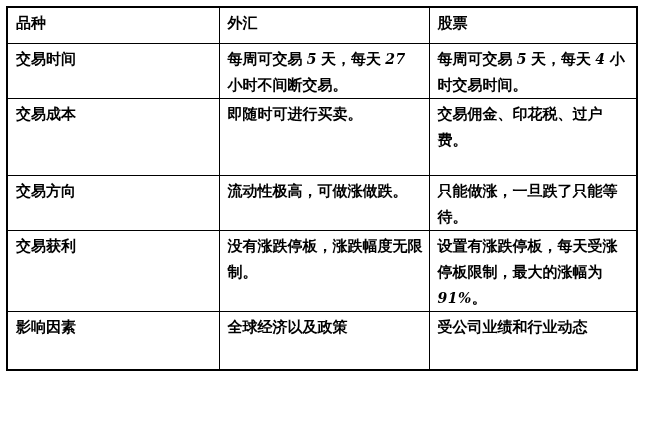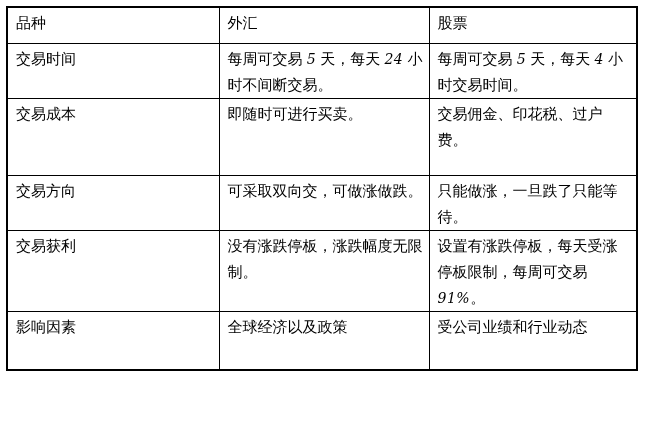--- a/index.html
+++ b/index.html
@@ -16,21 +16,21 @@
     border:2px solid #000000;
     line-break:strict;
   }
   table.cmp td, table.cmp th{
     border:1px solid #000000;
     vertical-align:top;
     font-size:15px;
     line-height:26px;
     padding:2px 4px 0 8px;
     text-align:left;
-    font-weight:normal;
+    font-weight:bold;
     overflow:hidden;
   }
   thead th{height:33px;padding-top:5px;}
   col.w1{width:212px;}
   col.w2{width:210px;}
   col.w3{width:208px;}
   .c1{font-weight:400;}
   .c2,.c3{font-weight:700;}
   th.h2,th.h3{font-weight:700;}
   tbody tr:nth-child(1){height:53px;}
@@ -60,37 +60,37 @@
     <thead>
       <tr>
         <th class="h1">品种</th>
         <th class="h2">外汇</th>
         <th class="h3">股票</th>
       </tr>
     </thead>
     <tbody>
         <tr>
           <td class="c1">交易时间</td>
-          <td class="c2"><span class="cjk">每周可交易 </span><span class="num">5</span><span class="cjk"> 天，每天 </span><span class="num">24</span><span class="cjk"> 小时不间断交易。</span></td>
+          <td class="c2"><span class="cjk">每周可交易 </span><span class="num">5</span><span class="cjk"> 天，每天 </span><span class="num">27</span><span class="cjk"> 小时不间断交易。</span></td>
           <td class="c3"><span class="cjk">每周可交易 </span><span class="num">5</span><span class="cjk"> 天，每天 </span><span class="num">4</span><span class="cjk"> 小时交易时间。</span></td>
         </tr>
         <tr>
           <td class="c1">交易成本</td>
           <td class="c2"><span class="cjk">即随时可进行买卖。</span></td>
           <td class="c3"><span class="cjk">交易佣金、印花税、过户费。</span></td>
         </tr>
         <tr>
           <td class="c1">交易方向</td>
-          <td class="c2"><span class="cjk">可采取双向交，可做涨做跌。</span></td>
+          <td class="c2"><span class="cjk">流动性极高，可做涨做跌。</span></td>
           <td class="c3"><span class="cjk">只能做涨，一旦跌了只能等待。</span></td>
         </tr>
         <tr>
           <td class="c1">交易获利</td>
           <td class="c2"><span class="cjk">没有涨跌停板，涨跌幅度无限制。</span></td>
-          <td class="c3"><span class="cjk">设置有涨跌停板，每天受涨停板限制，每周可交易 </span><span class="num">91%</span><span class="cjk">。</span></td>
+          <td class="c3"><span class="cjk">设置有涨跌停板，每天受涨停板限制，最大的涨幅为 </span><span class="num">91%</span><span class="cjk">。</span></td>
         </tr>
         <tr>
           <td class="c1">影响因素</td>
           <td class="c2"><span class="cjk">全球经济以及政策</span></td>
           <td class="c3"><span class="cjk">受公司业绩和行业动态</span></td>
         </tr>
       </tbody>
   </table>
 </div>
 

